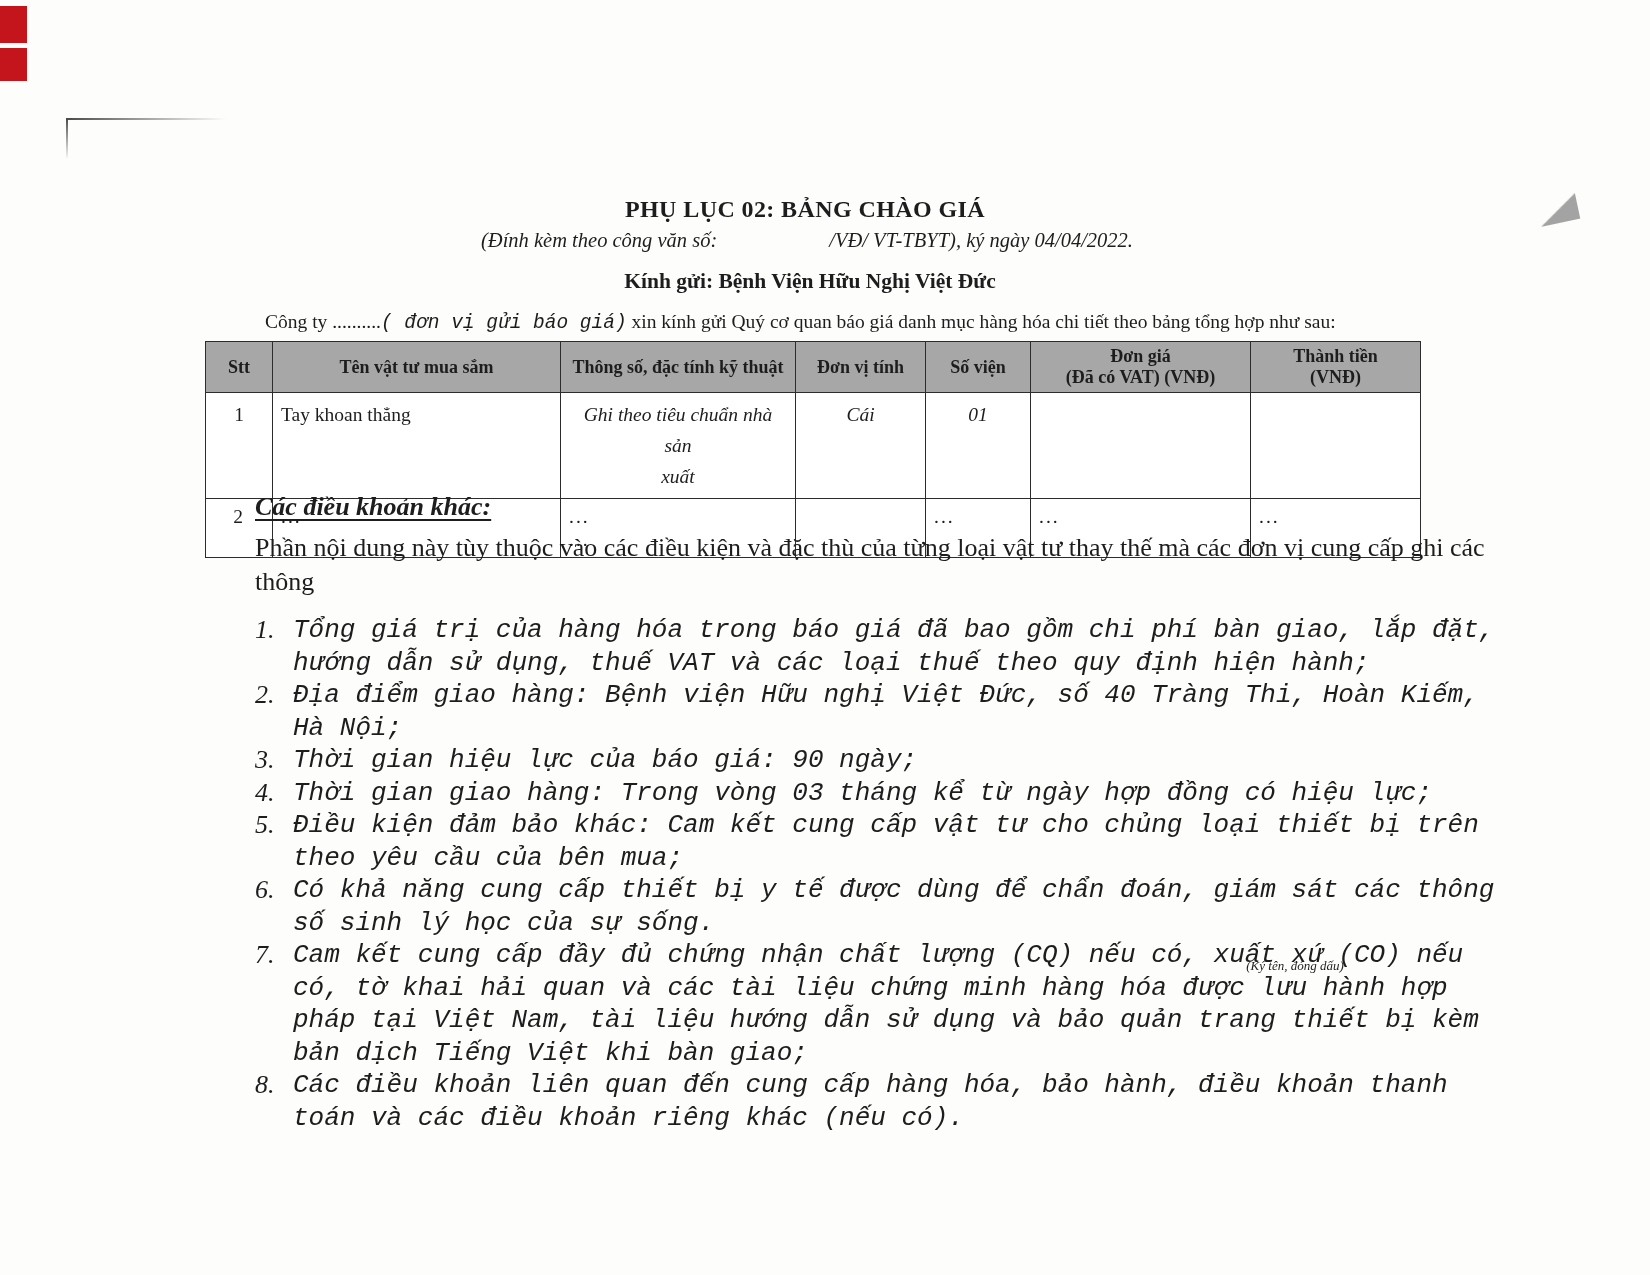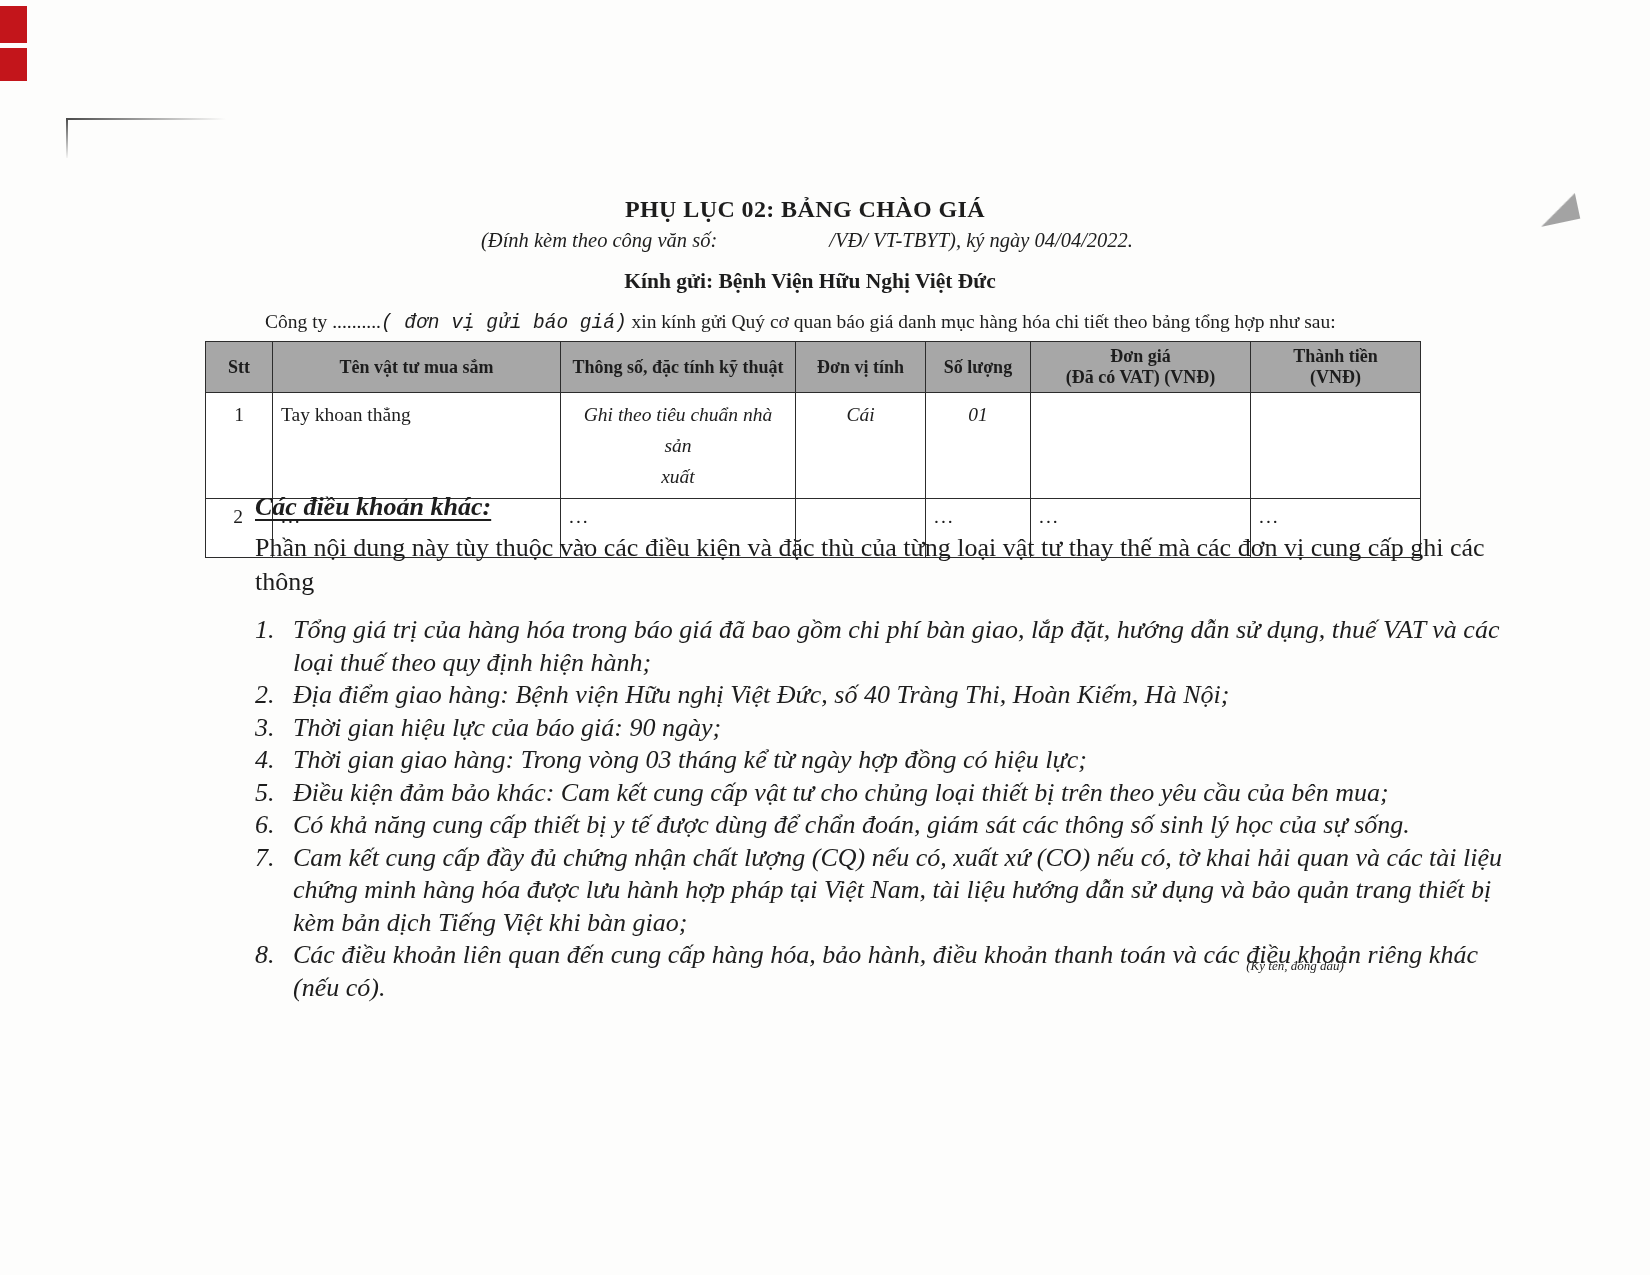--- a/index.html
+++ b/index.html
@@ -57,21 +57,21 @@
   tr.r2 td{height:44px;line-height:23px;letter-spacing:2px;}
 
   
   .terms{position:absolute;left:255px;top:492px;width:1256px;font-size:26px;}
   .terms-heading{font-weight:bold;font-style:italic;text-decoration:underline;
     text-underline-offset:4px;}
   .terms-intro{margin-top:9px;line-height:34px;}
   .terms-list{margin-top:15px;font-style:italic;}
   .term-item{display:flex;line-height:32.5px;}
   .term-num{flex:none;width:26px;text-align:left;}
-  .term-text{flex:1;padding-left:12px;}
+  .term-text{flex:1;padding-left:12px;font-family:Liberation Mono, monospace;}
 
   
   .signature{position:absolute;left:1085px;top:946px;width:420px;text-align:center;}
   .sig-line1{font-weight:bold;font-size:20.5px;letter-spacing:.3px;}
   .sig-line2{font-style:italic;font-size:13px;margin-top:12px;}
 </style>
 </head>
 <body>
 
 <div class="page">
@@ -101,21 +101,21 @@
         <col style="width:105px">
         <col style="width:220px">
       <col style="width:170px">
     </colgroup>
     <thead>
       <tr>
         <th>Stt</th>
         <th>Tên vật tư mua sắm</th>
         <th>Thông số, đặc tính kỹ thuật</th>
         <th>Đơn vị tính</th>
-        <th>Số lượng</th>
+        <th>Số viện</th>
         <th>Đơn giá
 (Đã có VAT) (VNĐ)</th>
         <th>Thành tiền
 (VNĐ)</th>
       </tr>
     </thead>
     <tbody>
       <tr class="r1">
         <td class="c">1</td>
         <td class="l">Tay khoan thẳng</td>

